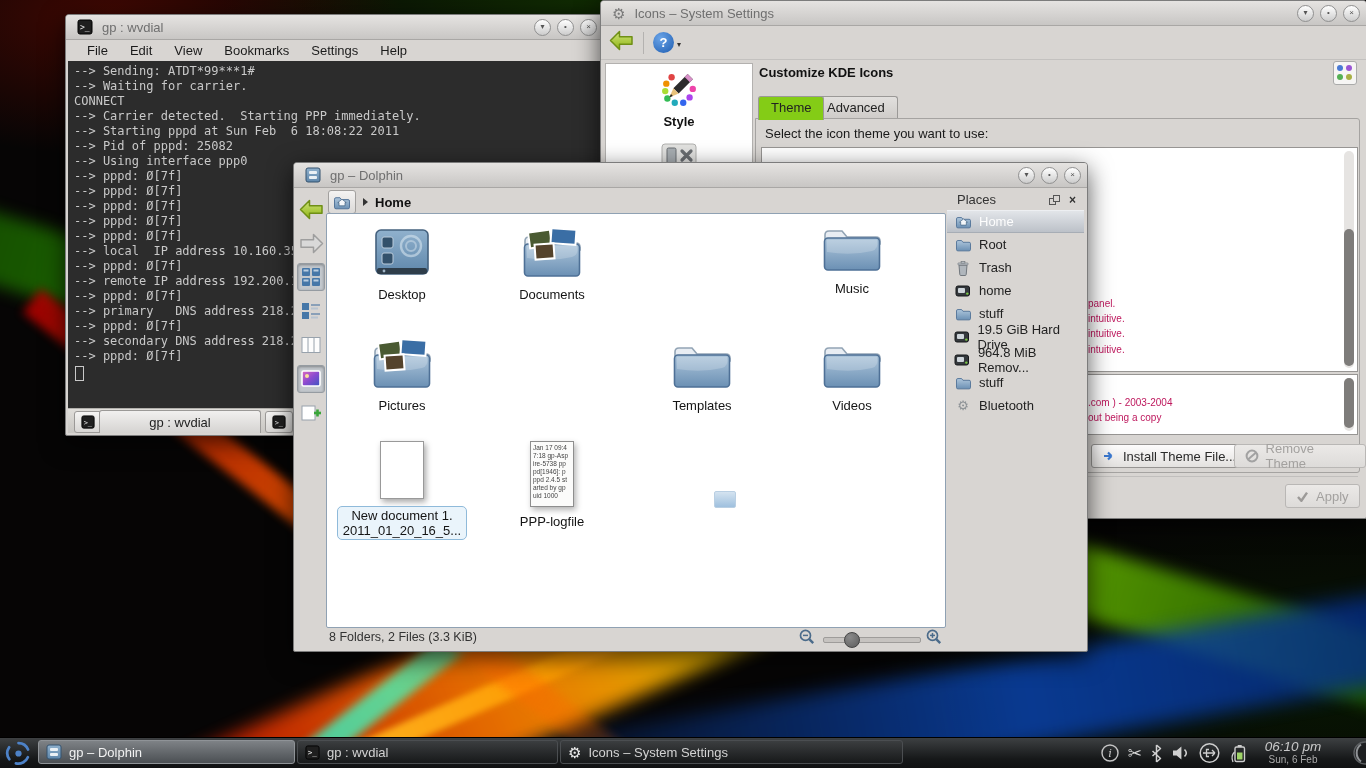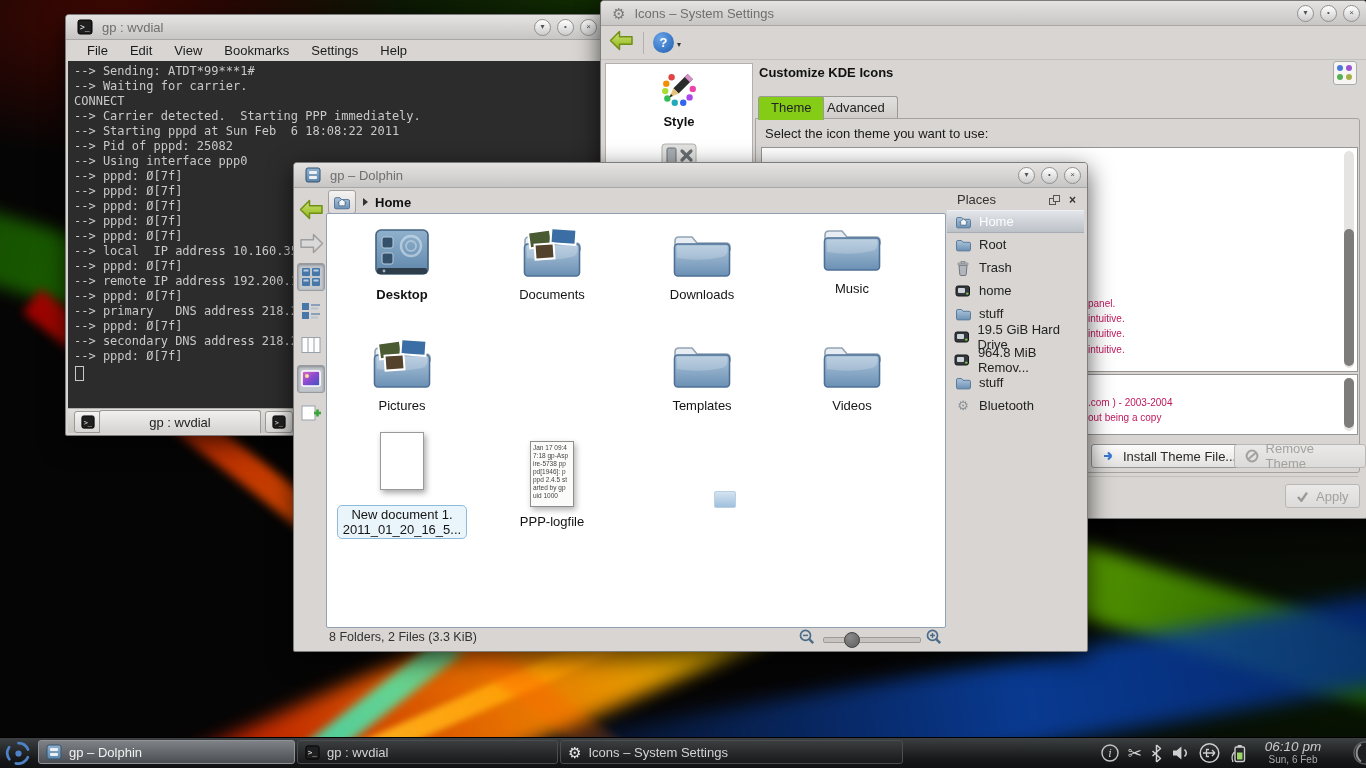--- a/index.html
+++ b/index.html
@@ -406,21 +406,21 @@
       <span class="tool" id="dt-split">
           <svg width="21" height="18" viewBox="0 0 21 18">
   <rect x="1" y="2" width="13" height="14" fill="#fff" stroke="#98a2ac"></rect>
   <line x1="13" y1="9" x2="20" y2="9" stroke="#3aa53a" stroke-width="2.6"></line>
   <line x1="16.5" y1="5.5" x2="16.5" y2="12.5" stroke="#3aa53a" stroke-width="2.6"></line>
           </svg>
         </span>
     </div>
     <div class="d-view" id="dolphin-view">
       <span class="stray"></span>
-    <div class="grid-item" style="left: 5px; top: 10px; font-weight: bold;">
+    <div class="grid-item" style="left: 5px; top: 10px;">
           <div class="gi-icon">
             <svg width="56" height="52" viewBox="0 0 56 52">
     <rect x="2" y="2" width="52" height="44" rx="5" fill="url(#gDesk)" stroke="#44617e" stroke-width="1.6"></rect>
     <rect x="8" y="9" width="11" height="11" rx="2" fill="#33516b" stroke="#bacbdb"></rect>
     <rect x="8" y="25" width="11" height="11" rx="2" fill="#33516b" stroke="#bacbdb"></rect>
     <circle cx="37" cy="18" r="10" fill="none" stroke="#dde9f2" stroke-width="2.4" opacity="0.55"></circle>
     <circle cx="37" cy="18" r="5" fill="none" stroke="#dde9f2" stroke-width="2" opacity="0.45"></circle>
     <rect x="3" y="40" width="50" height="6" rx="2" fill="#2e3d4a"></rect>
     <circle cx="10" cy="43" r="1.4" fill="#9fb4c6"></circle>
             </svg>
@@ -435,30 +435,20 @@
     <path d="M6 17 h50 q2 9 -5 11 q-21 5 -45 1 z" fill="#fff" opacity="0.2"></path>
               <g>
       <rect x="8" y="2" width="22" height="16" fill="#4a5a32" stroke="#fff" stroke-width="2" transform="rotate(-8 19 10)"></rect>
       <rect x="30" y="0" width="25" height="15" fill="#3a6ea5" stroke="#fff" stroke-width="2" transform="rotate(4 42 7)"></rect>
       <rect x="14" y="15" width="19" height="15" fill="#54432c" stroke="#fff" stroke-width="2" transform="rotate(-4 23 22)"></rect>
     </g>
             </svg>
           </div>
           <div class="gi-label">Documents</div>
         </div>
-        <div class="grid-item" style="left: 305px; top: 10px;">
-          <div class="gi-icon">
-            <svg width="62" height="51" viewBox="0 0 62 51">
-    <path d="M4 12 q0-4 4-4 h13 l5 6 h29 q4 0 4 4 v3 H4 z" fill="#e8edf3" stroke="#92a4b5" stroke-width="1.6"></path>
-    <rect x="3.5" y="15" width="55" height="32" rx="3.5" fill="url(#gFold)" stroke="#4e7096" stroke-width="1.6"></rect>
-    <path d="M6 17 h50 q2 9 -5 11 q-21 5 -45 1 z" fill="#fff" opacity="0.2"></path>
-            </svg>
-          </div>
-          <div class="gi-label">Downloads</div>
-        </div>
         <div class="grid-item" style="left: 455px; top: 4px;">
           <div class="gi-icon">
             <svg width="62" height="51" viewBox="0 0 62 51">
     <path d="M4 12 q0-4 4-4 h13 l5 6 h29 q4 0 4 4 v3 H4 z" fill="#e8edf3" stroke="#92a4b5" stroke-width="1.6"></path>
     <rect x="3.5" y="15" width="55" height="32" rx="3.5" fill="url(#gFold)" stroke="#4e7096" stroke-width="1.6"></rect>
     <path d="M6 17 h50 q2 9 -5 11 q-21 5 -45 1 z" fill="#fff" opacity="0.2"></path>
             </svg>
           </div>
           <div class="gi-label">Music</div>
         </div>
@@ -490,21 +480,21 @@
         <div class="grid-item" style="left: 455px; top: 121px; justify-content: center;">
           <div class="gi-icon">
             <svg width="62" height="51" viewBox="0 0 62 51">
     <path d="M4 12 q0-4 4-4 h13 l5 6 h29 q4 0 4 4 v3 H4 z" fill="#e8edf3" stroke="#92a4b5" stroke-width="1.6"></path>
     <rect x="3.5" y="15" width="55" height="32" rx="3.5" fill="url(#gFold)" stroke="#4e7096" stroke-width="1.6"></rect>
     <path d="M6 17 h50 q2 9 -5 11 q-21 5 -45 1 z" fill="#fff" opacity="0.2"></path>
             </svg>
           </div>
           <div class="gi-label">Videos</div>
         </div>
-        <div class="grid-item" style="left: 5px; top: 214px; gap: 8px;">
+        <div class="grid-item" style="left: 5px; top: 223px;">
           <div class="gi-icon" style="height: 62px;">
             <span class="file-blank"></span>
           </div>
           <div class="gi-label sel">New document 1.
 2011_01_20_16_5...</div>
         </div>
         <div class="grid-item" style="left: 155px; top: 223px;">
           <div class="gi-icon" style="height: 70px;">
             <span class="file-preview">Jan 17 09:4
 7:18 gp-Asp

